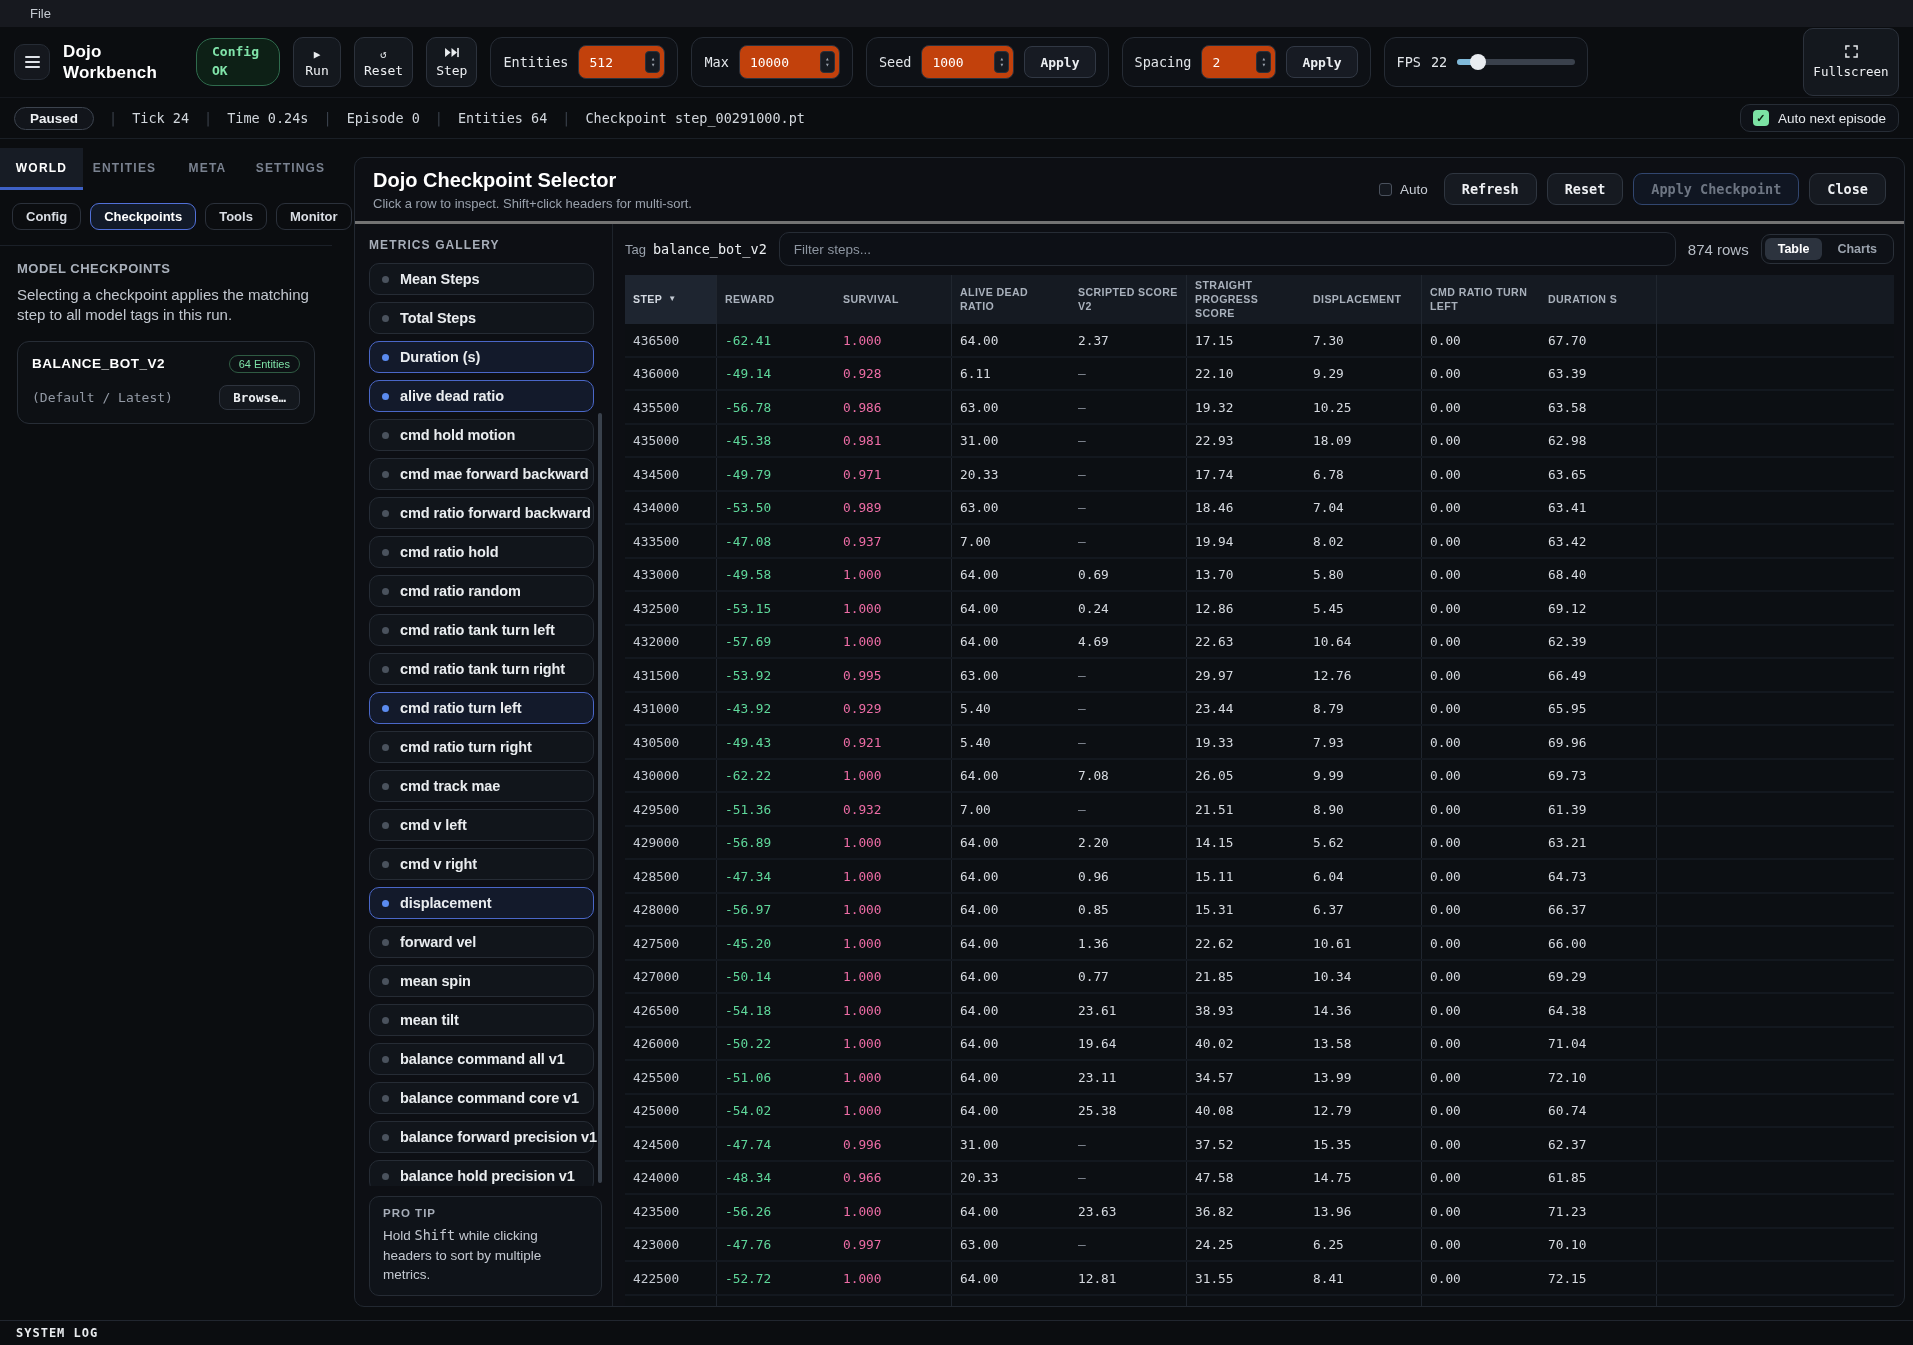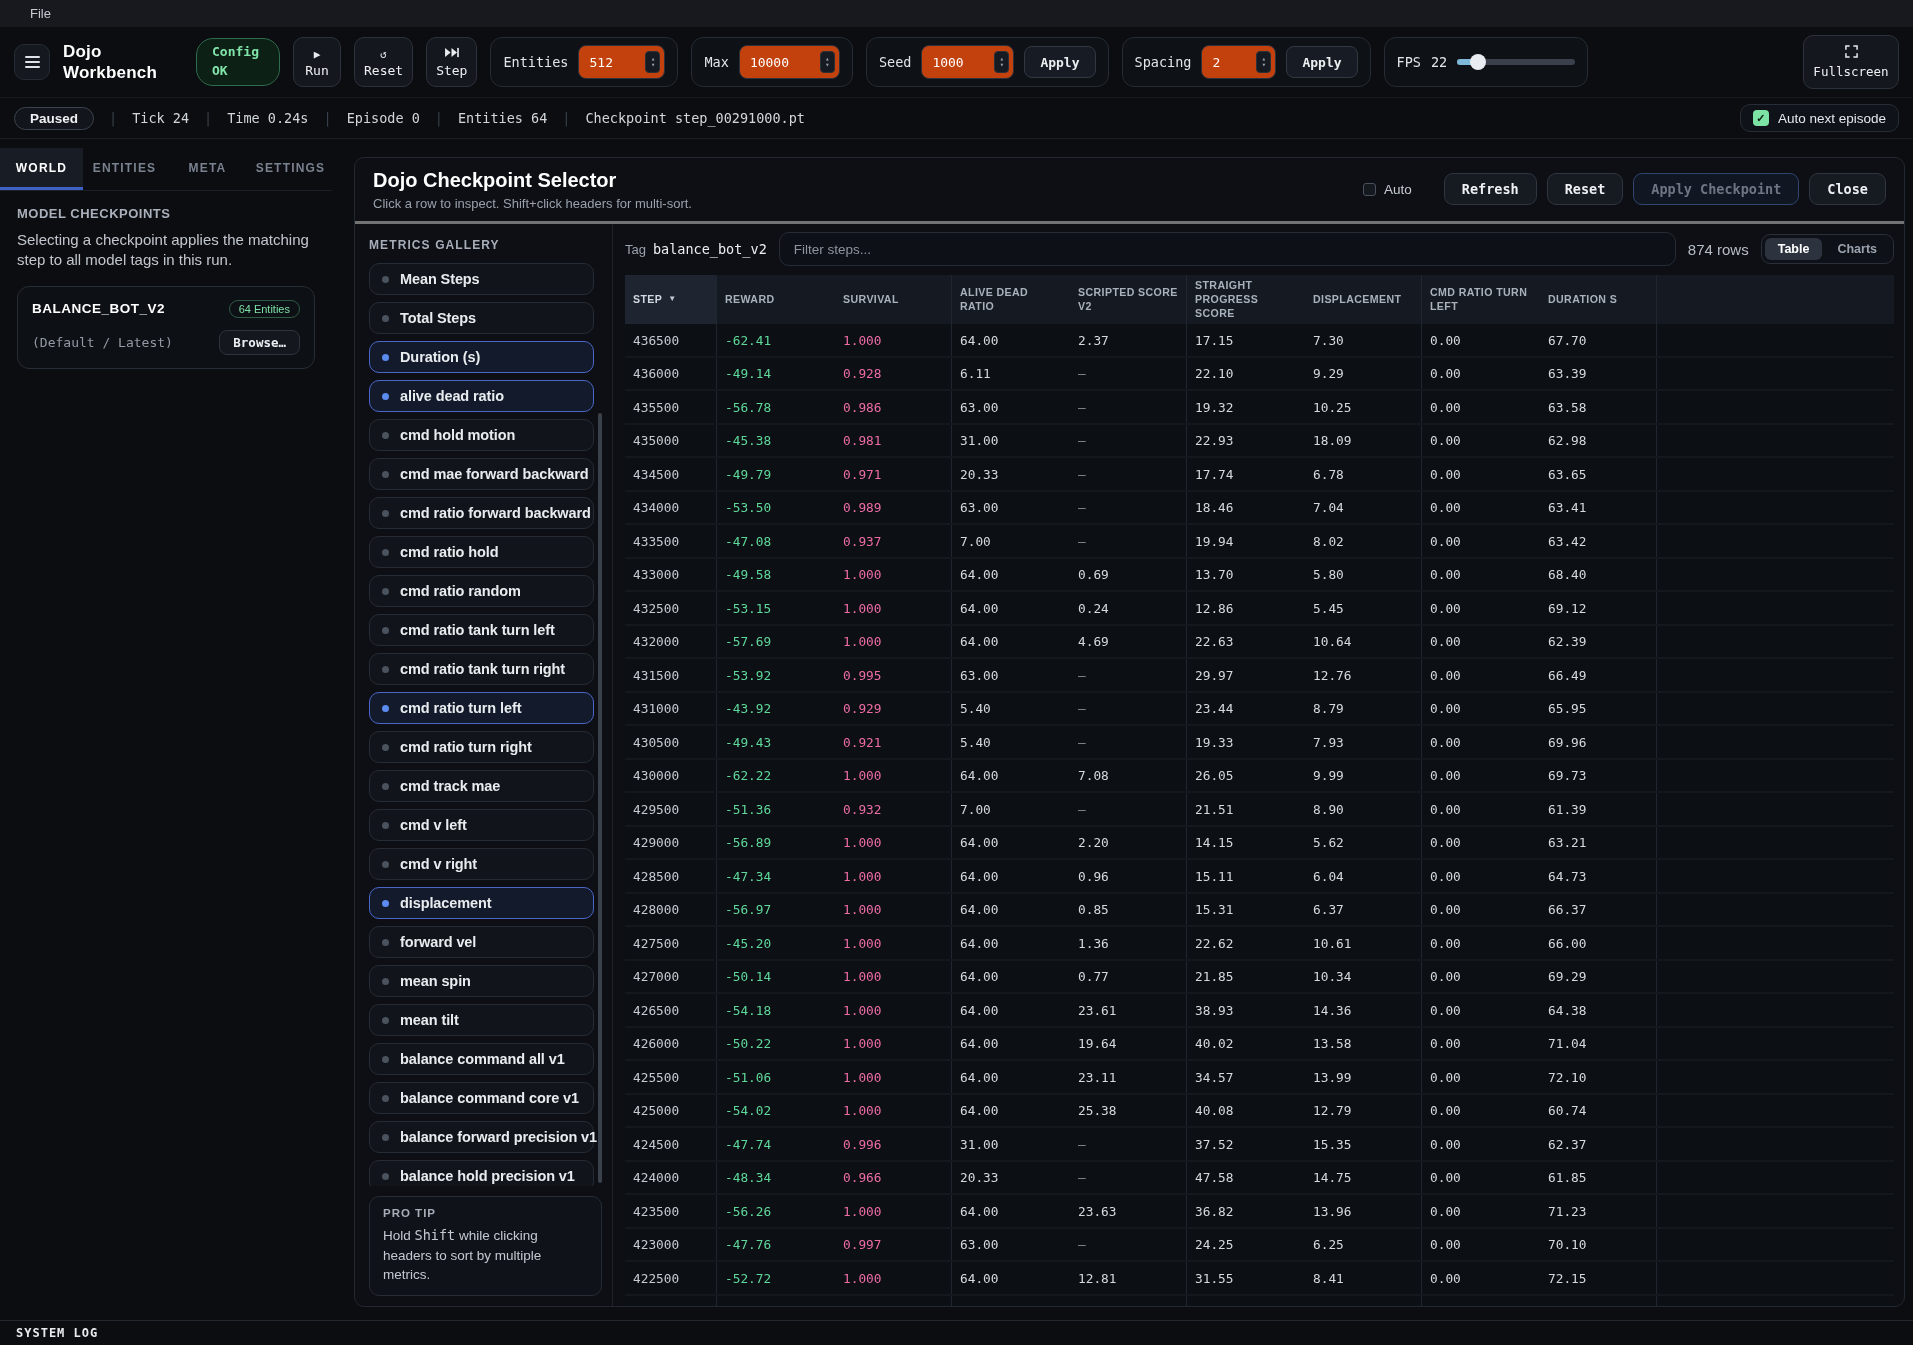--- a/index.html
+++ b/index.html
@@ -39,21 +39,21 @@
   .spin { width:15px; height:22px; border:1px solid #2a303a; background:#161b22; border-radius:4px;
     display:flex; flex-direction:column; align-items:center; justify-content:center; color:#9aa2ad;
     font-size:7px; line-height:6px; cursor:pointer; }
   .applybtn { height:32px; border-radius:8px; border:1px solid #313844; background:#171b23; color:#eceff2;
     font-family:"DejaVu Sans Mono",monospace; font-weight:bold; font-size:13px; padding:0 15px;
     display:flex; align-items:center; cursor:pointer; }
   .slider { width:118px; height:6px; background:#3a414c; border-radius:3px; position:relative; cursor:pointer; }
   .slider .fill { position:absolute; left:0; top:0; height:6px; width:18%; background:#7fb9d9; border-radius:3px; }
   .slider .thumb { position:absolute; left:18%; top:50%; transform:translate(-50%,-50%);
     width:16px; height:16px; border-radius:50%; background:#e9ecf0; }
-  .fullscreen { margin-left:auto; width:96px; height:54px; border-radius:10px; border:1px solid #2c323c; background:#14181e;
+  .fullscreen { margin-left:auto; width:96px; height:68px; border-radius:10px; border:1px solid #2c323c; background:#14181e;
     display:flex; flex-direction:column; align-items:center; justify-content:center; gap:3px;
     font-family:"DejaVu Sans Mono",monospace; font-size:12.5px; color:#edeff2; cursor:pointer; }
 
   
   .statusbar { height:42px; border-top:1px solid #15181e; border-bottom:1px solid #1a1f26;
     display:flex; align-items:center; padding:0 14px; gap:15px;
     font-family:"DejaVu Sans Mono",monospace; font-size:13.5px; color:#d2d7dd; }
   .paused { border:1px solid #3c434e; border-radius:16px; padding:3px 15px; font-weight:bold;
     font-family:"Liberation Sans",sans-serif; background:#12151b; color:#eef0f3; font-size:13.5px; }
   .sep { color:#39404b; }
@@ -88,21 +88,21 @@
   .mc-browse { border:1px solid #2e343e; background:#14181e; border-radius:8px; padding:4px 13px;
     font-family:"DejaVu Sans Mono",monospace; font-weight:bold; font-size:12.5px; color:#eceff2; cursor:pointer; }
 
   
   .mainpanel { flex:1; margin:18px 8px 13px 22px; border:1px solid #222831; border-radius:10px;
     background:#0d0f14; overflow:hidden; display:flex; flex-direction:column; min-width:0; }
   .phead { display:flex; align-items:flex-start; padding:11px 18px 10px; border-bottom:3px solid #737373; }
   .phead h1 { font-size:20px; font-weight:bold; color:#fff; }
   .phead .sub { font-size:13px; color:#99a1ac; margin-top:4px; }
   .pbtns { margin-left:auto; display:flex; align-items:center; gap:10px; padding-top:4px; }
-  .autobox { display:flex; align-items:center; gap:8px; font-size:13.5px; color:#c7ccd4; margin-right:22px; cursor:pointer; }
+  .autobox { display:flex; align-items:center; gap:8px; font-size:13.5px; color:#c7ccd4; margin-right:6px; cursor:pointer; }
   .cb-empty { width:13px; height:13px; border-radius:3px; border:1.5px solid #4a515d; background:#14181f; }
   .pbtn { border:1px solid #2f3640; background:#161a21; border-radius:9px; padding:7px 17px;
     font-family:"DejaVu Sans Mono",monospace; font-weight:bold; font-size:13.5px; color:#eef0f3; cursor:pointer; }
   .pbtn.disabled { border-color:#31466f; background:#101622; color:#6e7683; }
   .pbody { flex:1; display:flex; min-height:0; }
 
   
   .metricscol { width:258px; border-right:1px solid #1d232b; padding:12px 10px 10px 14px;
     display:flex; flex-direction:column; min-height:0; flex:0 0 auto; }
   .mgheader { font-size:12px; font-weight:bold; letter-spacing:1.1px; color:#a7aeb9; padding:2px 0 11px; }
@@ -276,20 +276,26 @@
 </div>
 
 <div class="content">
 
   <div class="leftpanel">
     <div class="tabs">
       <div class="tab active">WORLD</div>
       <div class="tab">ENTITIES</div>
       <div class="tab">META</div>
       <div class="tab">SETTINGS</div>
+    </div>
+    <div class="subtabs">
+      <div class="subtab">Config</div>
+      <div class="subtab active">Checkpoints</div>
+      <div class="subtab">Tools</div>
+      <div class="subtab">Monitor</div>
     </div>
     <div class="ldivider"></div>
     <div class="lsection">
       <h3>MODEL CHECKPOINTS</h3>
       <p>Selecting a checkpoint applies the matching step to all model tags in this run.</p>
       <div class="modelcard">
         <div class="mc-row">
           <span class="mc-name">BALANCE_BOT_V2</span>
           <span class="mc-badge">64 Entities</span>
         </div>

